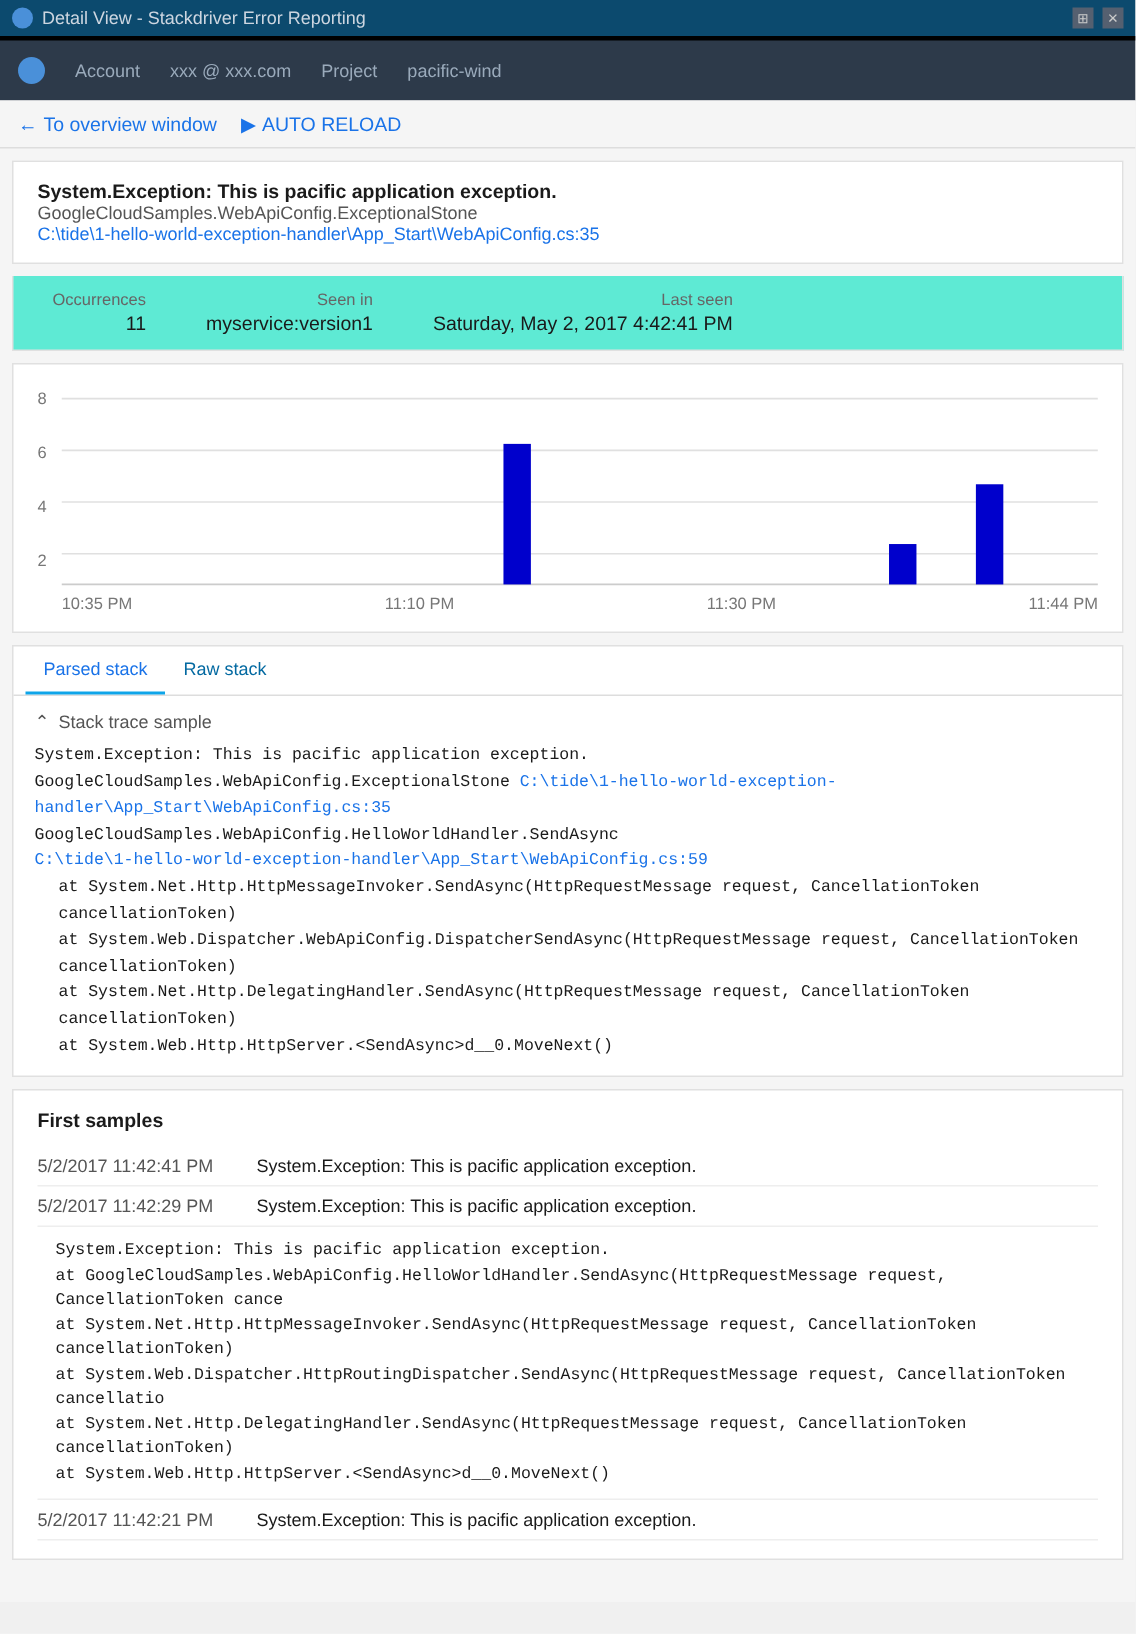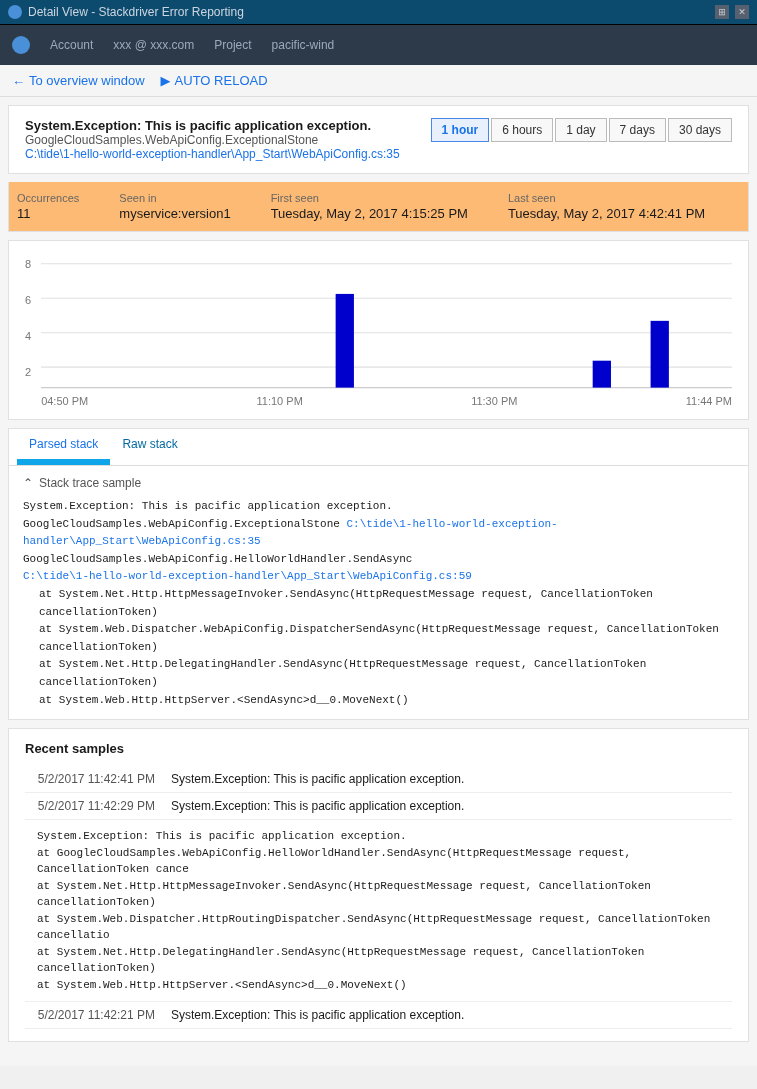--- a/index.html
+++ b/index.html
@@ -38,21 +38,21 @@
     }
     .account-bar {
       background: #2d3a4a;
       color: #9aaabb;
       display: flex;
       align-items: center;
       padding: 20px 12px;
       font-size: 12px;
       gap: 20px;
       height: 32px;
-      border-top: 1px solid #000000;
+      border-top: 3px solid #000000;
     }
     .account-bar .account-icon {
       width: 18px; height: 18px;
       background: #4a90d9;
       border-radius: 50%;
       flex-shrink: 0;
     }
     .nav-bar {
       background: #f5f5f5;
       padding: 8px 12px;
@@ -118,27 +118,28 @@
       cursor: pointer;
       color: #333;
     }
     .time-btn.active {
       background: #e8f0fe;
       border-color: #4a86e8;
       color: #1a73e8;
       font-weight: bold;
     }
     .stats-bar {
-      background: #fdba74;
+      background: #5eead4;
       margin: 0 8px 8px 8px;
       border: 1px solid #e0e0e0;
       border-top: none;
-      padding: 10px 8px;
+      padding: 10px 26px;
       display: flex;
       gap: 40px;
+      text-align: right;
     }
     .stat-item { display: flex; flex-direction: column; gap: 2px; }
     .stat-label { font-size: 11px; color: #666; }
     .stat-value { font-size: 13px; color: #1a1a1a; }
     .chart-section {
       background: #fff;
       margin: 0 8px 8px 8px;
       border: 1px solid #e0e0e0;
       padding: 12px 16px;
     }
@@ -162,21 +163,21 @@
       padding: 0 8px;
     }
     .stack-tab {
       padding: 8px 12px;
       font-size: 12px;
       cursor: pointer;
       border-bottom: 2px solid transparent;
       color: #0369a1;
     }
     .stack-tab.active {
-      border-bottom: 6px solid #0ea5e9;
+      border-bottom: 2px solid #0ea5e9;
       color: #1a73e8;
     }
     .stack-content {
       padding: 10px 14px;
     }
     .stack-sample-header {
       display: flex;
       align-items: center;
       gap: 6px;
       font-size: 12px;
@@ -198,21 +199,20 @@
       padding: 12px 16px;
     }
     .recent-title { font-size: 13px; font-weight: bold; margin-bottom: 10px; }
     .sample-item {
       display: flex;
       align-items: center;
       padding: 6px 0;
       border-bottom: 1px solid #eee;
       gap: 16px;
       font-size: 12px;
-      text-align: right;
     }
     .sample-time { color: #555; flex-shrink: 0; min-width: 130px; }
     .sample-msg { color: #1a1a1a; }
     .sample-expanded {
       background: #fff;
       padding: 8px 12px;
       border-bottom: 1px solid #eee;
       font-family: 'Courier New', monospace;
       font-size: 11px;
       line-height: 1.5;
@@ -252,46 +252,35 @@
     </button>
   </div>
 
   <div class="error-header">
     <div class="error-header-top">
       <div class="error-title-block">
         <div class="error-title">System.Exception: This is pacific application exception.</div>
         <div class="error-class">GoogleCloudSamples.WebApiConfig.ExceptionalStone</div>
         <a class="error-link">C:\tide\1-hello-world-exception-handler\App_Start\WebApiConfig.cs:35</a>
       </div>
-      <div class="time-buttons">
-        <button class="time-btn active">1 hour</button>
-        <button class="time-btn">6 hours</button>
-        <button class="time-btn">1 day</button>
-        <button class="time-btn">7 days</button>
-        <button class="time-btn">30 days</button>
-      </div>
     </div>
   </div>
 
   <div class="stats-bar">
     <div class="stat-item">
       <span class="stat-label">Occurrences</span>
       <span class="stat-value">11</span>
     </div>
     <div class="stat-item">
       <span class="stat-label">Seen in</span>
       <span class="stat-value">myservice:version1</span>
     </div>
     <div class="stat-item">
-      <span class="stat-label">First seen</span>
-      <span class="stat-value">Tuesday, May 2, 2017 4:15:25 PM</span>
-    </div>
-    <div class="stat-item">
       <span class="stat-label">Last seen</span>
-      <span class="stat-value">Tuesday, May 2, 2017 4:42:41 PM</span>
+      <span class="stat-value">Saturday, May 2, 2017 4:42:41 PM</span>
     </div>
   </div>
 
   <div class="chart-section">
     <div style="display:flex; gap:4px;">
       <div style="display:flex;flex-direction:column;justify-content:space-between;height:130px;font-size:11px;color:#777;text-align:right;padding-right:6px;padding-top:5px;padding-bottom:5px;">
         <span>8</span>
         <span>6</span>
         <span>4</span>
         <span>2</span>
@@ -305,21 +294,21 @@
           <line x1="0" y1="106" x2="680" y2="106" stroke="#e0e0e0" stroke-width="1"></line>
           <line x1="0" y1="125" x2="680" y2="125" stroke="#ccc" stroke-width="1"></line>
 
           <rect x="290" y="38" width="18" height="87" fill="#0000cc"></rect>
 
           <rect x="543" y="100" width="18" height="25" fill="#0000cc"></rect>
 
           <rect x="600" y="63" width="18" height="62" fill="#0000cc"></rect>
         </svg>
         <div class="chart-labels" style="display:flex;justify-content:space-between;font-size:11px;color:#777;padding:0;margin-top:2px;">
-          <span>04:50 PM</span>
+          <span>10:35 PM</span>
           <span>11:10 PM</span>
           <span>11:30 PM</span>
           <span>11:44 PM</span>
         </div>
       </div>
     </div>
   </div>
 
   <div class="stack-section">
     <div class="stack-tabs">
@@ -340,21 +329,21 @@
         <div><span class="stack-link">C:\tide\1-hello-world-exception-handler\App_Start\WebApiConfig.cs:59</span></div>
         <div class="stack-indent">at System.Net.Http.HttpMessageInvoker.SendAsync(HttpRequestMessage request, CancellationToken cancellationToken)</div>
         <div class="stack-indent">at System.Web.Dispatcher.WebApiConfig.DispatcherSendAsync(HttpRequestMessage request, CancellationToken cancellationToken)</div>
         <div class="stack-indent">at System.Net.Http.DelegatingHandler.SendAsync(HttpRequestMessage request, CancellationToken cancellationToken)</div>
         <div class="stack-indent">at System.Web.Http.HttpServer.&lt;SendAsync&gt;d__0.MoveNext()</div>
       </div>
     </div>
   </div>
 
   <div class="recent-section">
-    <div class="recent-title">Recent samples</div>
+    <div class="recent-title">First samples</div>
 
     <div class="sample-item">
       <span class="sample-time">5/2/2017 11:42:41 PM</span>
       <span class="sample-msg">System.Exception: This is pacific application exception.</span>
     </div>
     <div class="sample-item">
       <span class="sample-time">5/2/2017 11:42:29 PM</span>
       <span class="sample-msg">System.Exception: This is pacific application exception.</span>
     </div>
 

